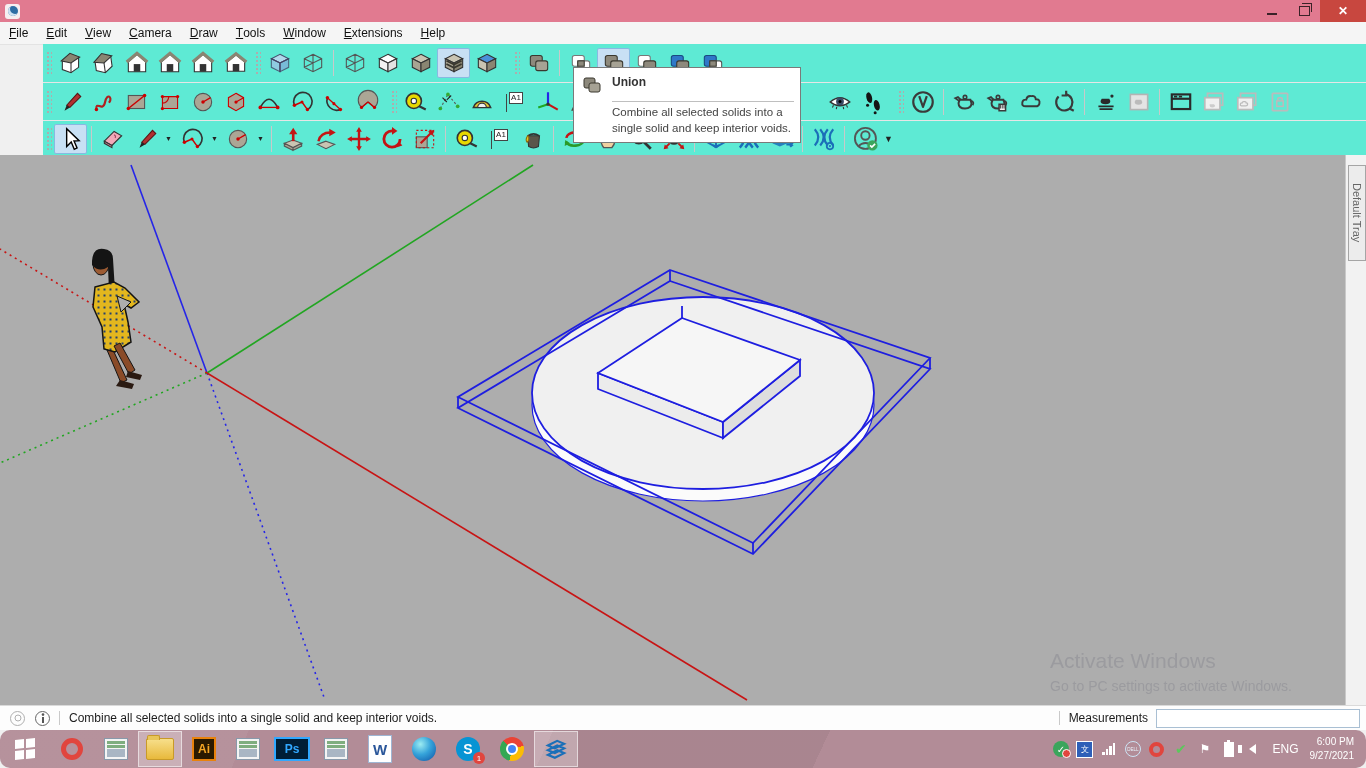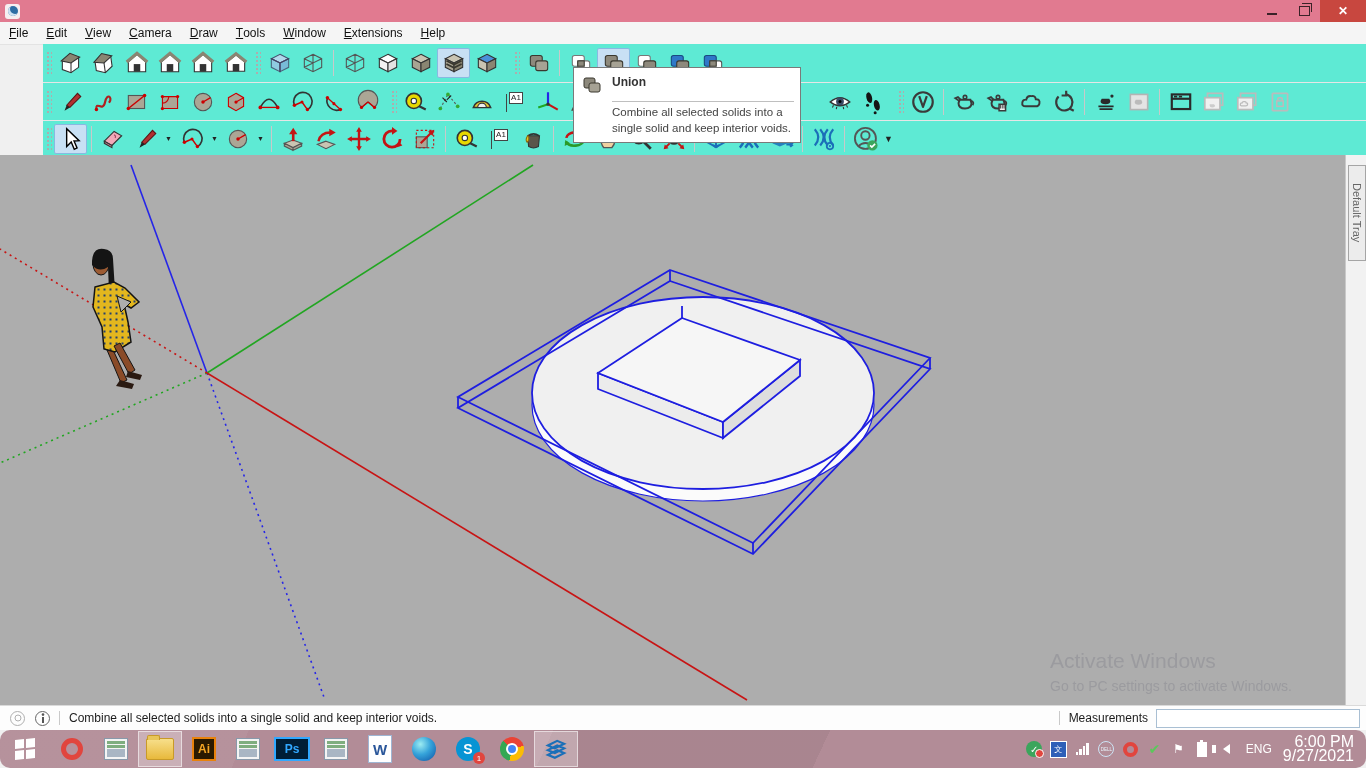--- a/index.html
+++ b/index.html
@@ -92,21 +92,21 @@
   .bars{display:flex;align-items:flex-end;gap:1px;height:12px;}
   .bars i{width:2.5px;background:#fff;display:block;}
   .dell{width:16px;height:16px;border-radius:50%;border:1.5px solid #CDE4F5;color:#E8F4FC;font-size:4.5px;display:flex;align-items:center;justify-content:center;box-sizing:border-box;}
   .opera-ring{width:15px;height:15px;border-radius:50%;border:4px solid #E1453E;box-sizing:border-box;}
   .flag{font-size:13px;color:#fff;}
   .battery{width:8px;height:13px;border:1px solid #fff;position:relative;background:#fff;}
   .battery:before{content:"";position:absolute;top:-3px;left:2px;width:3px;height:2px;background:#fff;}
   .speaker{width:0;height:0;border-top:5px solid transparent;border-bottom:5px solid transparent;border-right:7px solid #fff;position:relative;}
   .speaker:before{content:"";position:absolute;left:-11px;top:-4px;width:4px;height:8px;background:#fff;}
   .lang{font-size:12px;color:#fff;padding:0 4px;}
-  .clock{text-align:right;font-size:16px;line-height:14px;color:#fff;padding-right:4px;}
+  .clock{text-align:right;font-size:10px;line-height:14px;color:#fff;padding-right:4px;}
 
   svg{display:block;}
 </style>
 </head>
 <body>
 
 <svg width="0" height="0" style="position:absolute">
 <defs>
 <symbol id="s-house" viewBox="0 0 24 24">
         <path d="M4 11 L12 4 L20 11 V20 H4 Z" fill="#fff" stroke="#333"></path>

